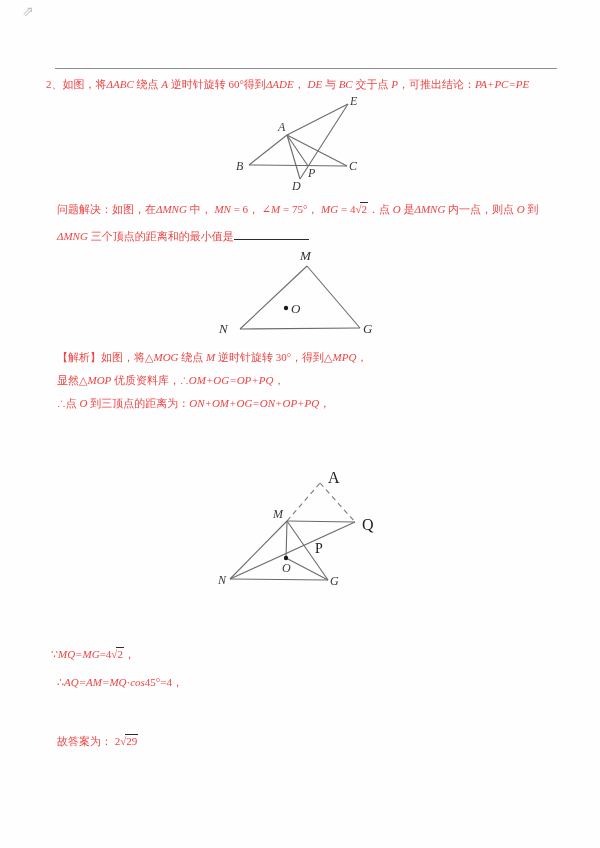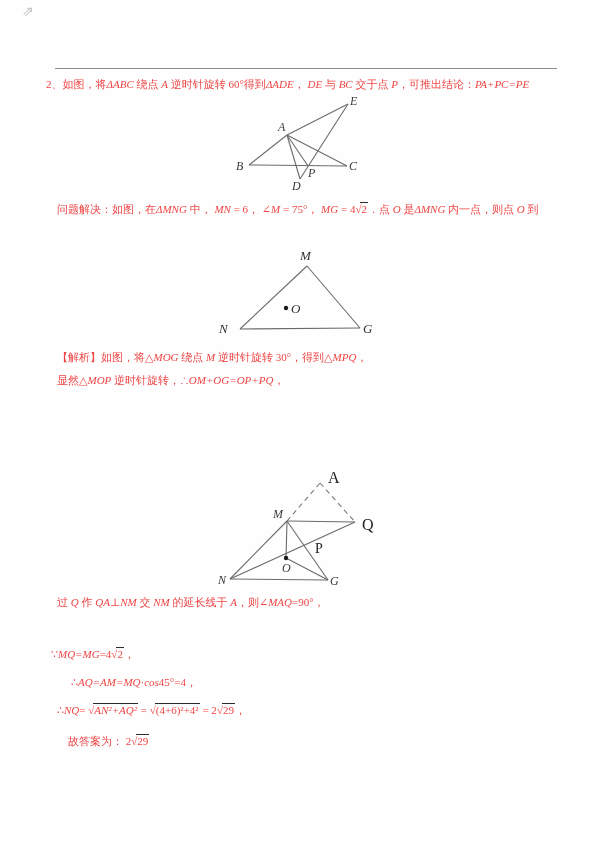--- a/index.html
+++ b/index.html
@@ -48,36 +48,38 @@
     </g>
     <text class="flbl" x="122" y="12">E</text>
     <text class="flbl" x="50" y="38">A</text>
     <text class="flbl" x="8" y="77">B</text>
     <text class="flbl" x="121" y="77">C</text>
     <text class="flbl" x="80" y="84">P</text>
     <text class="flbl" x="64" y="97">D</text>
   </svg>
 
   <div class="tline" style="left:57px;top:202px"><span>问题解决：如图，在</span><span class="it">ΔMNG</span><span> 中， </span><span class="it">MN</span><span> = 6， ∠</span><span class="it">M</span><span> = 75°， </span><span class="it">MG</span><span> = 4</span><span class="sq">√</span><span class="ov">2</span><span>．点 </span><span class="it">O</span><span> 是</span><span class="it">ΔMNG</span><span> 内一点，则点 </span><span class="it">O</span><span> 到</span></div>
+  <div class="tline" style="left:57px;top:229px"><span class="it">ΔMNG</span><span> 三个顶点的距离和的最小值是</span><span class="blank"></span></div>
 
   <svg class="fig" style="left:213px;top:246px" width="170" height="94" viewBox="0 0 170 94">
     <g class="ln">
       <line x1="94" y1="20" x2="27" y2="83"></line>
       <line x1="94" y1="20" x2="147" y2="82"></line>
       <line x1="27" y1="83" x2="147" y2="82"></line>
     </g>
     <circle class="dot" cx="73" cy="62" r="2.2"></circle>
     <text class="flbl2" x="87" y="14">M</text>
     <text class="flbl2" x="6" y="87">N</text>
     <text class="flbl2" x="150" y="87">G</text>
     <text class="flbl2" x="78" y="67">O</text>
   </svg>
 
   <div class="tline" style="left:57px;top:350px"><span>【解析】如图，将△</span><span class="it">MOG</span><span> 绕点 </span><span class="it">M</span><span> 逆时针旋转 30°，得到△</span><span class="it">MPQ</span><span>，</span></div>
-  <div class="tline" style="left:57px;top:373px"><span>显然△</span><span class="it">MOP</span><span> 逆时针旋转，∴</span><span class="it">OM+OG=OP+PQ</span><span>，</span></div>
+  <div class="tline" style="left:57px;top:373px"><span>显然△</span><span class="it">MOP</span><span> 优质资料库，∴</span><span class="it">OM+OG=OP+PQ</span><span>，</span></div>
+  <div class="tline" style="left:57px;top:396px"><span>∴点 </span><span class="it">O</span><span> 到三顶点的距离为：</span><span class="it">ON+OM+OG=ON+OP+PQ</span><span>，</span></div>
 
   <svg class="fig" style="left:216px;top:458px" width="175" height="135" viewBox="0 0 175 135">
     <g class="lnd">
       <line x1="71" y1="63" x2="104" y2="25"></line>
       <line x1="104" y1="25" x2="139" y2="64"></line>
     </g>
     <g class="ln">
       <line x1="71" y1="63" x2="14" y2="121"></line>
       <line x1="71" y1="63" x2="70" y2="100"></line>
       <line x1="71" y1="63" x2="112" y2="122"></line>
@@ -89,21 +91,19 @@
     <circle class="dot" cx="70" cy="100" r="2.2"></circle>
     <text class="flblA" x="112" y="25">A</text>
     <text class="flbl" x="57" y="60">M</text>
     <text class="flblA" x="146" y="72">Q</text>
     <text class="flblP" x="99" y="95">P</text>
     <text class="flbl" x="66" y="114">O</text>
     <text class="flbl" x="2" y="126">N</text>
     <text class="flbl" x="114" y="127">G</text>
   </svg>
 
-  <div class="tline" style="left:57px;top:595px"><span>过 </span><span class="it">Q</span><span> 作 </span><span class="it">QA</span><span>⊥</span><span class="it">NM</span><span> 交 </span><span class="it">NM</span><span> 的延长线于 </span><span class="it">A</span><span>，则∠</span><span class="it">MAQ</span><span>=90°，</span></div>
   <div class="tline" style="left:51px;top:647px"><span>∵</span><span class="it">MQ=MG</span><span>=4</span><span class="sq">√</span><span class="ov">2</span><span>，</span></div>
-  <div class="tline" style="left:71px;top:675px"><span>∴</span><span class="it">AQ=AM=MQ</span><span>·</span><span class="it">cos</span><span>45°=4，</span></div>
-  <div class="tline" style="left:57px;top:703px"><span>∴</span><span class="it">NQ</span><span>= </span><span class="sq">√</span><span class="it ov">AN²+AQ²</span><span> = </span><span class="sq">√</span><span class="ov">(4+6)²+4²</span><span> = 2</span><span class="sq">√</span><span class="ov">29</span><span>，</span></div>
-  <div class="tline" style="left:68px;top:734px"><span>故答案为： 2</span><span class="sq">√</span><span class="ov">29</span></div>
+  <div class="tline" style="left:57px;top:675px"><span>∴</span><span class="it">AQ=AM=MQ</span><span>·</span><span class="it">cos</span><span>45°=4，</span></div>
+  <div class="tline" style="left:57px;top:734px"><span>故答案为： 2</span><span class="sq">√</span><span class="ov">29</span></div>
 
   <div class="wm">头条 @优质资料库</div>
 
 </div>
 
 </body></html>

